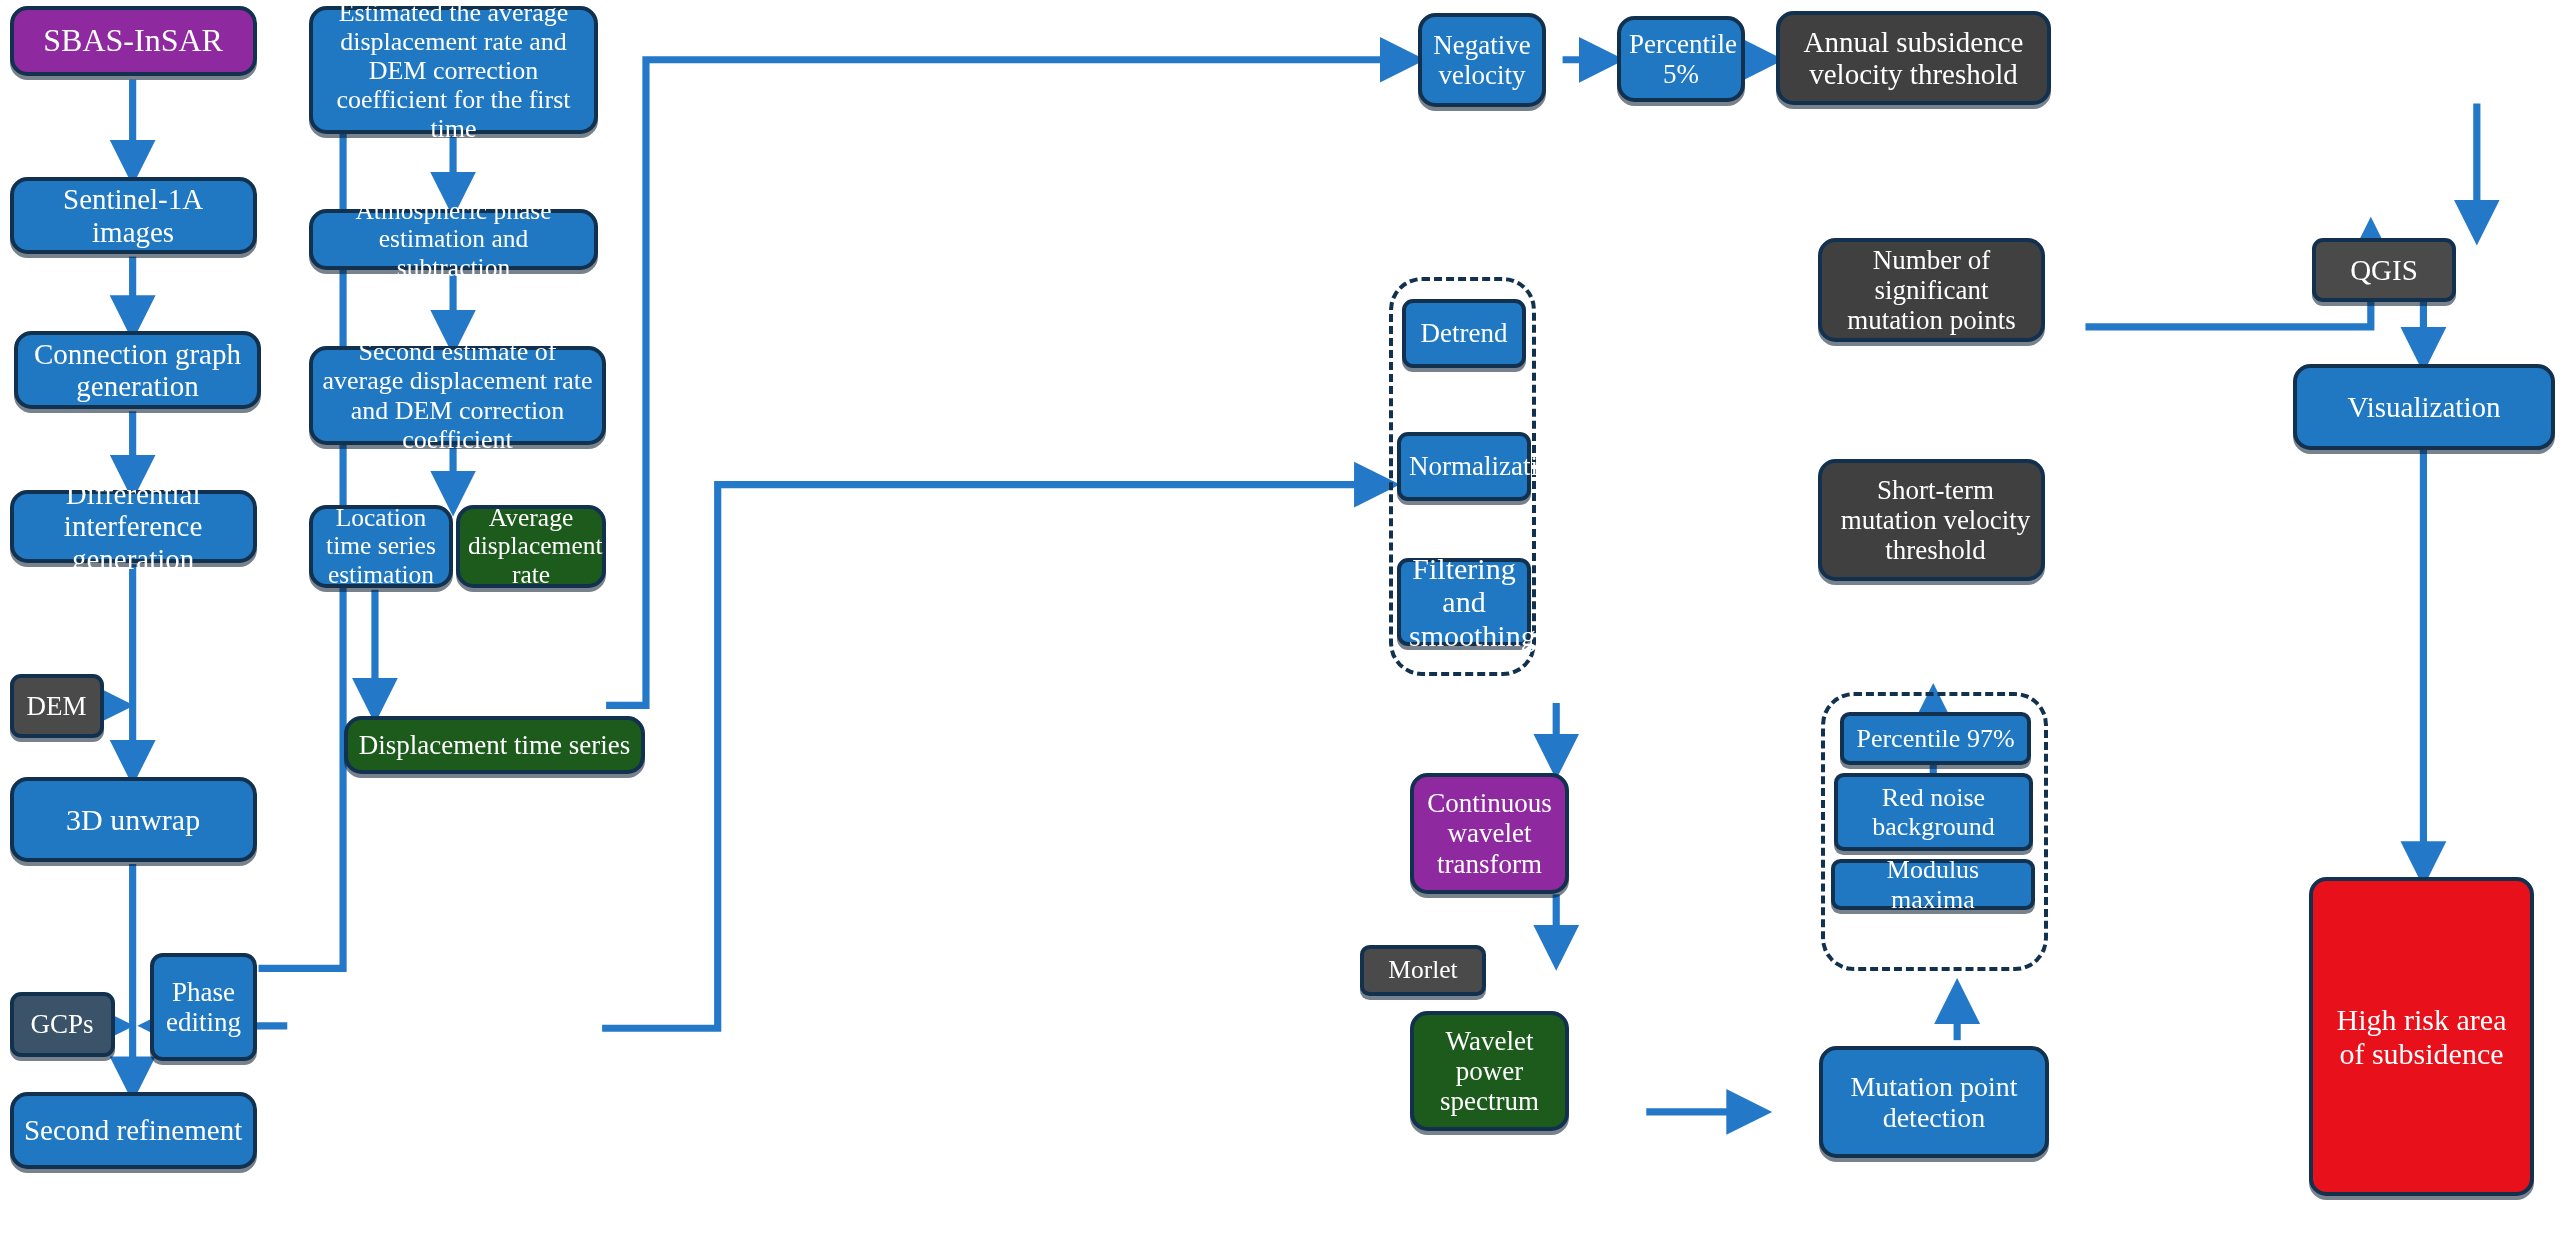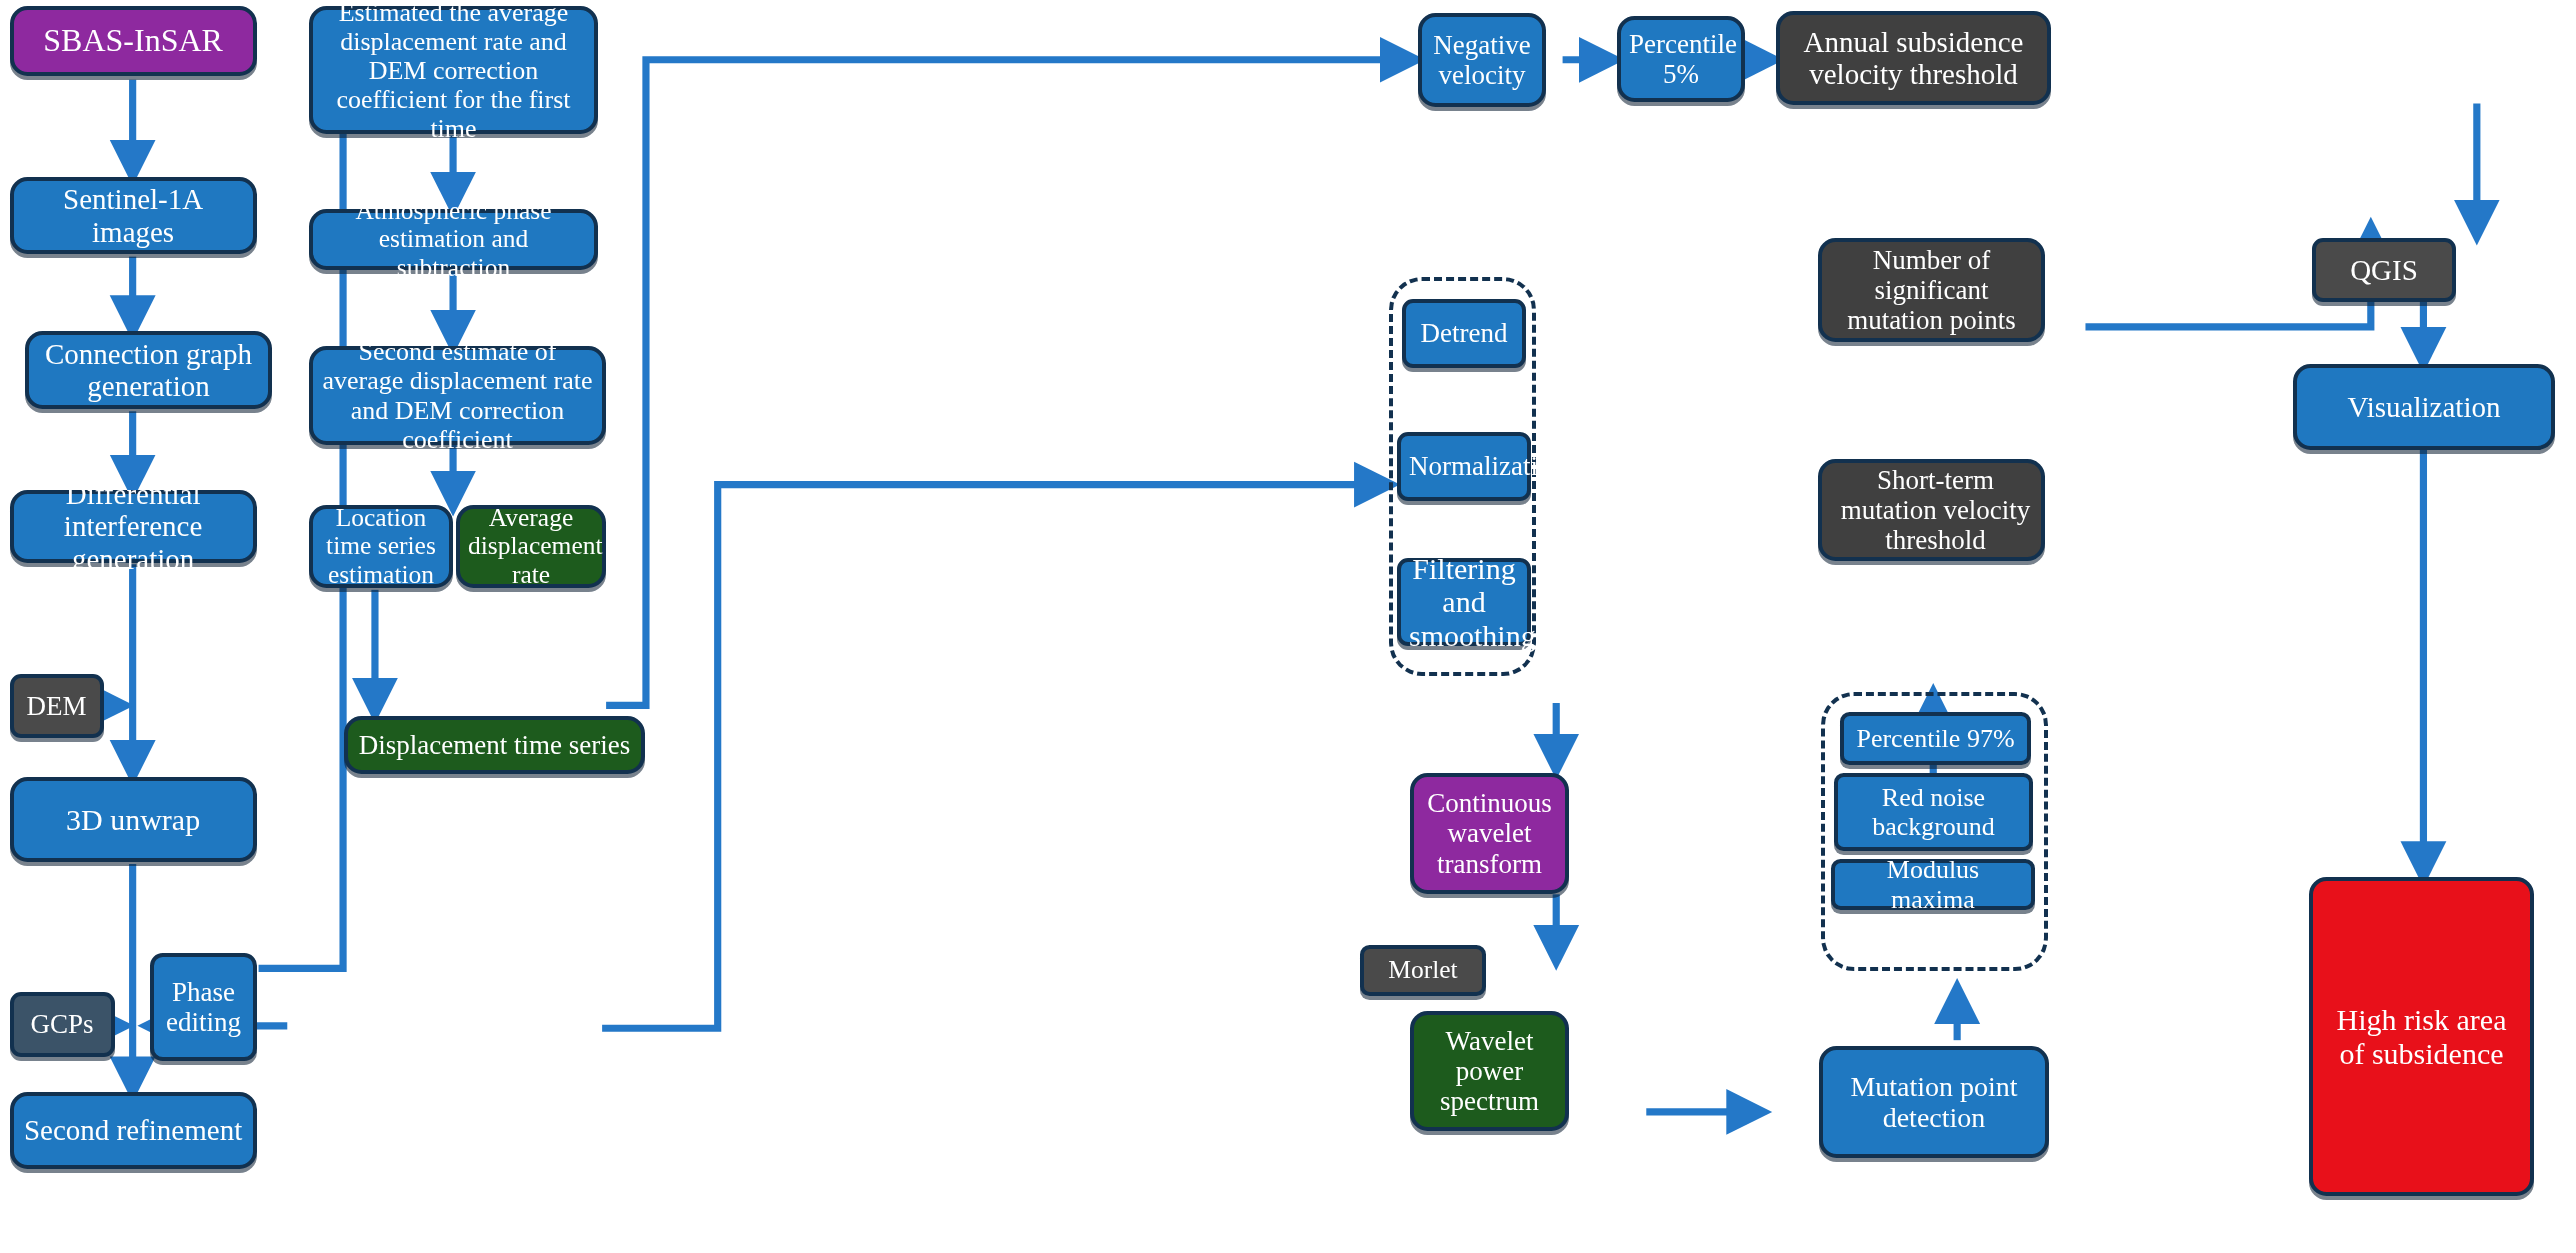--- a/index.html
+++ b/index.html
@@ -100,21 +100,21 @@
   </svg>
 
   <div class="node purple" style="left:9.6px;top:6.4px;width:247px;height:70px;font-size:32px;">
     <span>SBAS-InSAR</span>
   </div>
 
   <div class="node blue" style="left:9.6px;top:177px;width:247px;height:77px;font-size:29px;">
     <span>Sentinel-1A images</span>
   </div>
 
-  <div class="node blue" style="left:25px;top:331px;width:247px;height:78px;font-size:29px;">
+  <div class="node blue" style="left:14px;top:331px;width:247px;height:78px;font-size:29px;">
     <span>Connection graph generation</span>
   </div>
 
   <div class="node blue" style="left:9.6px;top:490px;width:247px;height:73px;font-size:29px;">
     <span>Differential interference generation</span>
   </div>
 
   <div class="node gray" style="left:9.6px;top:674px;width:94px;height:64px;font-size:27px;border-radius:11px;">
     <span>DEM</span>
   </div>
@@ -194,21 +194,21 @@
   </div>
 
   <div class="node green" style="left:1410px;top:1011px;width:159px;height:120px;font-size:27px;">
     <span>Wavelet power spectrum</span>
   </div>
 
   <div class="node brown" style="left:1818px;top:238px;width:227px;height:104px;font-size:27px;">
     <span>Number of significant mutation points</span>
   </div>
 
-  <div class="node brown" style="left:1818px;top:459px;width:227px;height:102px;font-size:27px;padding-left:16px;">
+  <div class="node brown" style="left:1818px;top:459px;width:227px;height:122px;font-size:27px;padding-left:16px;">
     <span>Short-term mutation velocity threshold</span>
   </div>
 
   <div class="dashgroup" style="left:1821px;top:692px;width:227px;height:279px;"></div>
 
   <div class="node blue" style="left:1840px;top:712px;width:191px;height:53px;font-size:26px;border-radius:9.6px;">
     <span>Percentile 97%</span>
   </div>
 
   <div class="node blue" style="left:1834px;top:773px;width:199px;height:78px;font-size:26px;border-radius:9.6px;">

